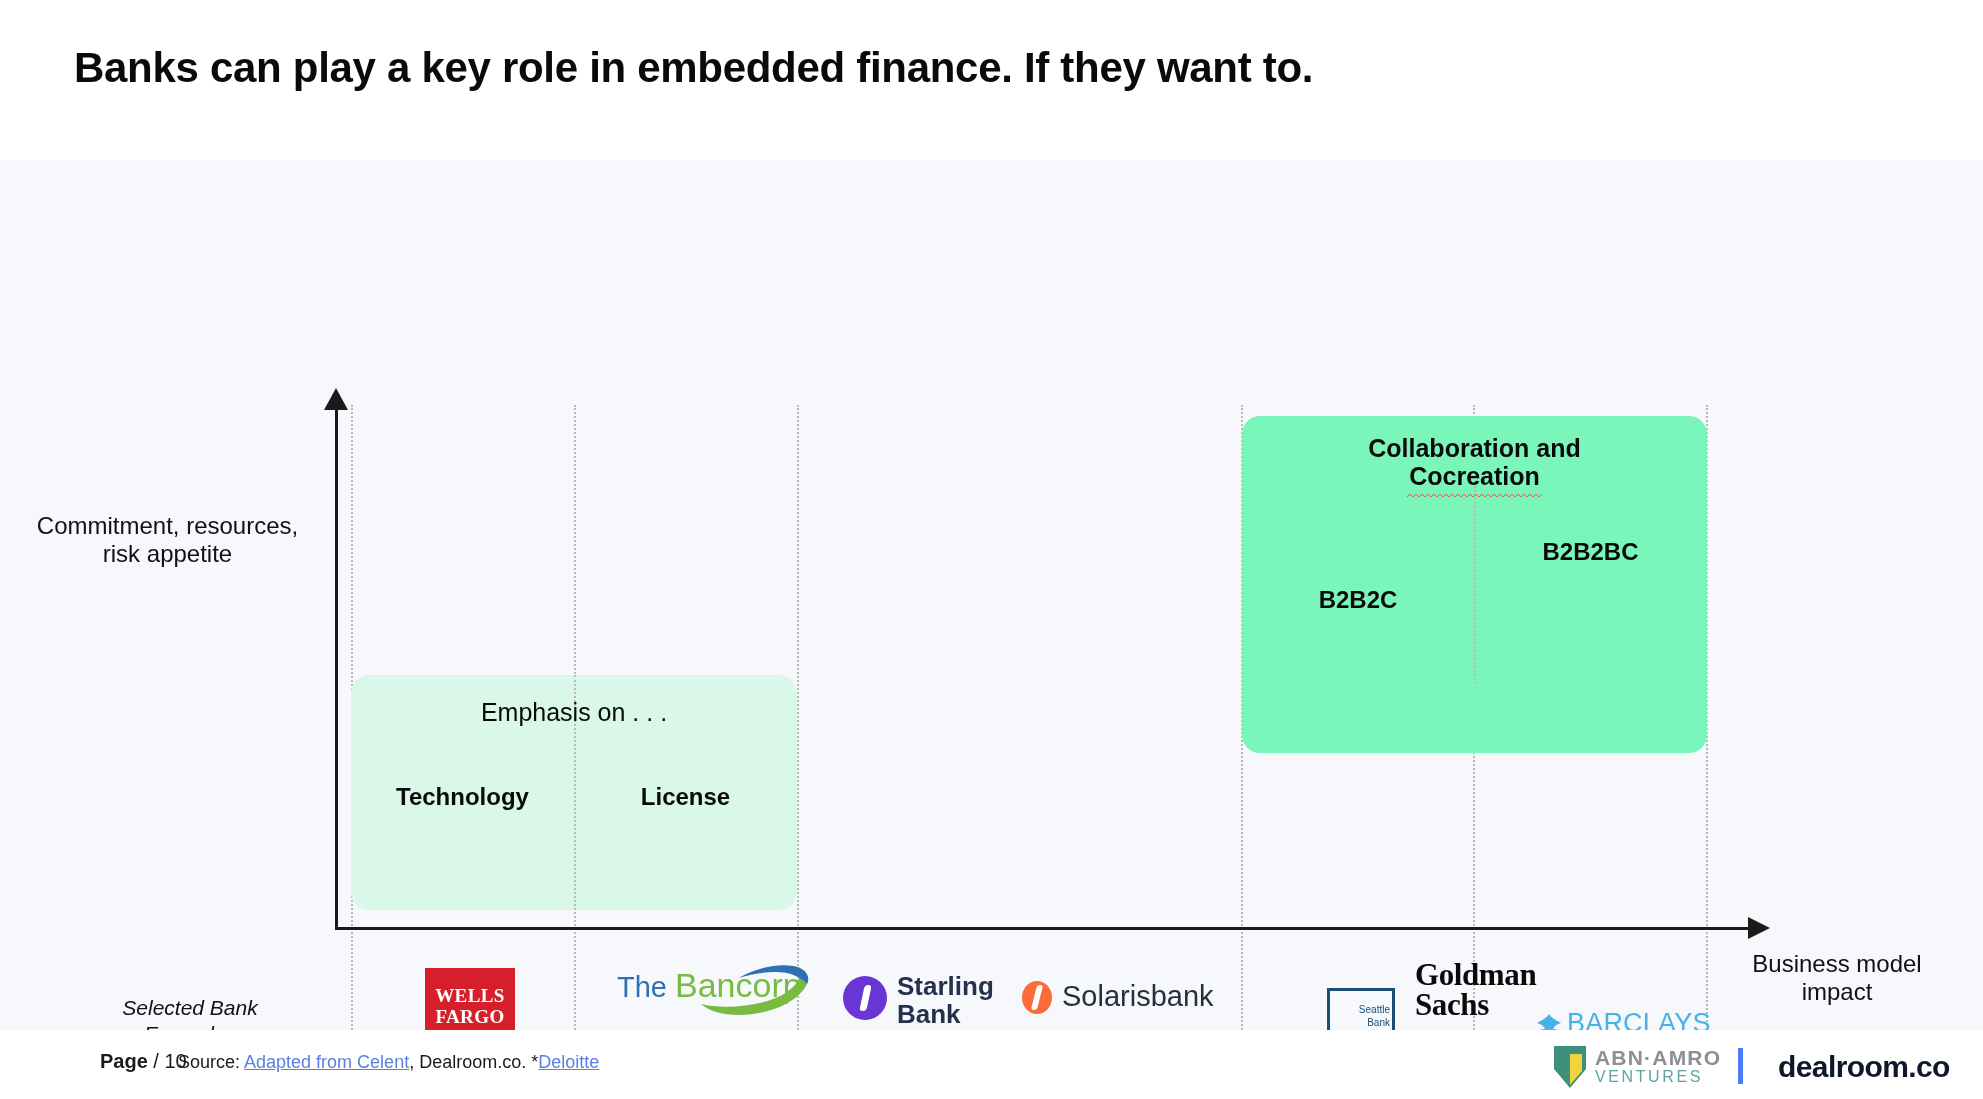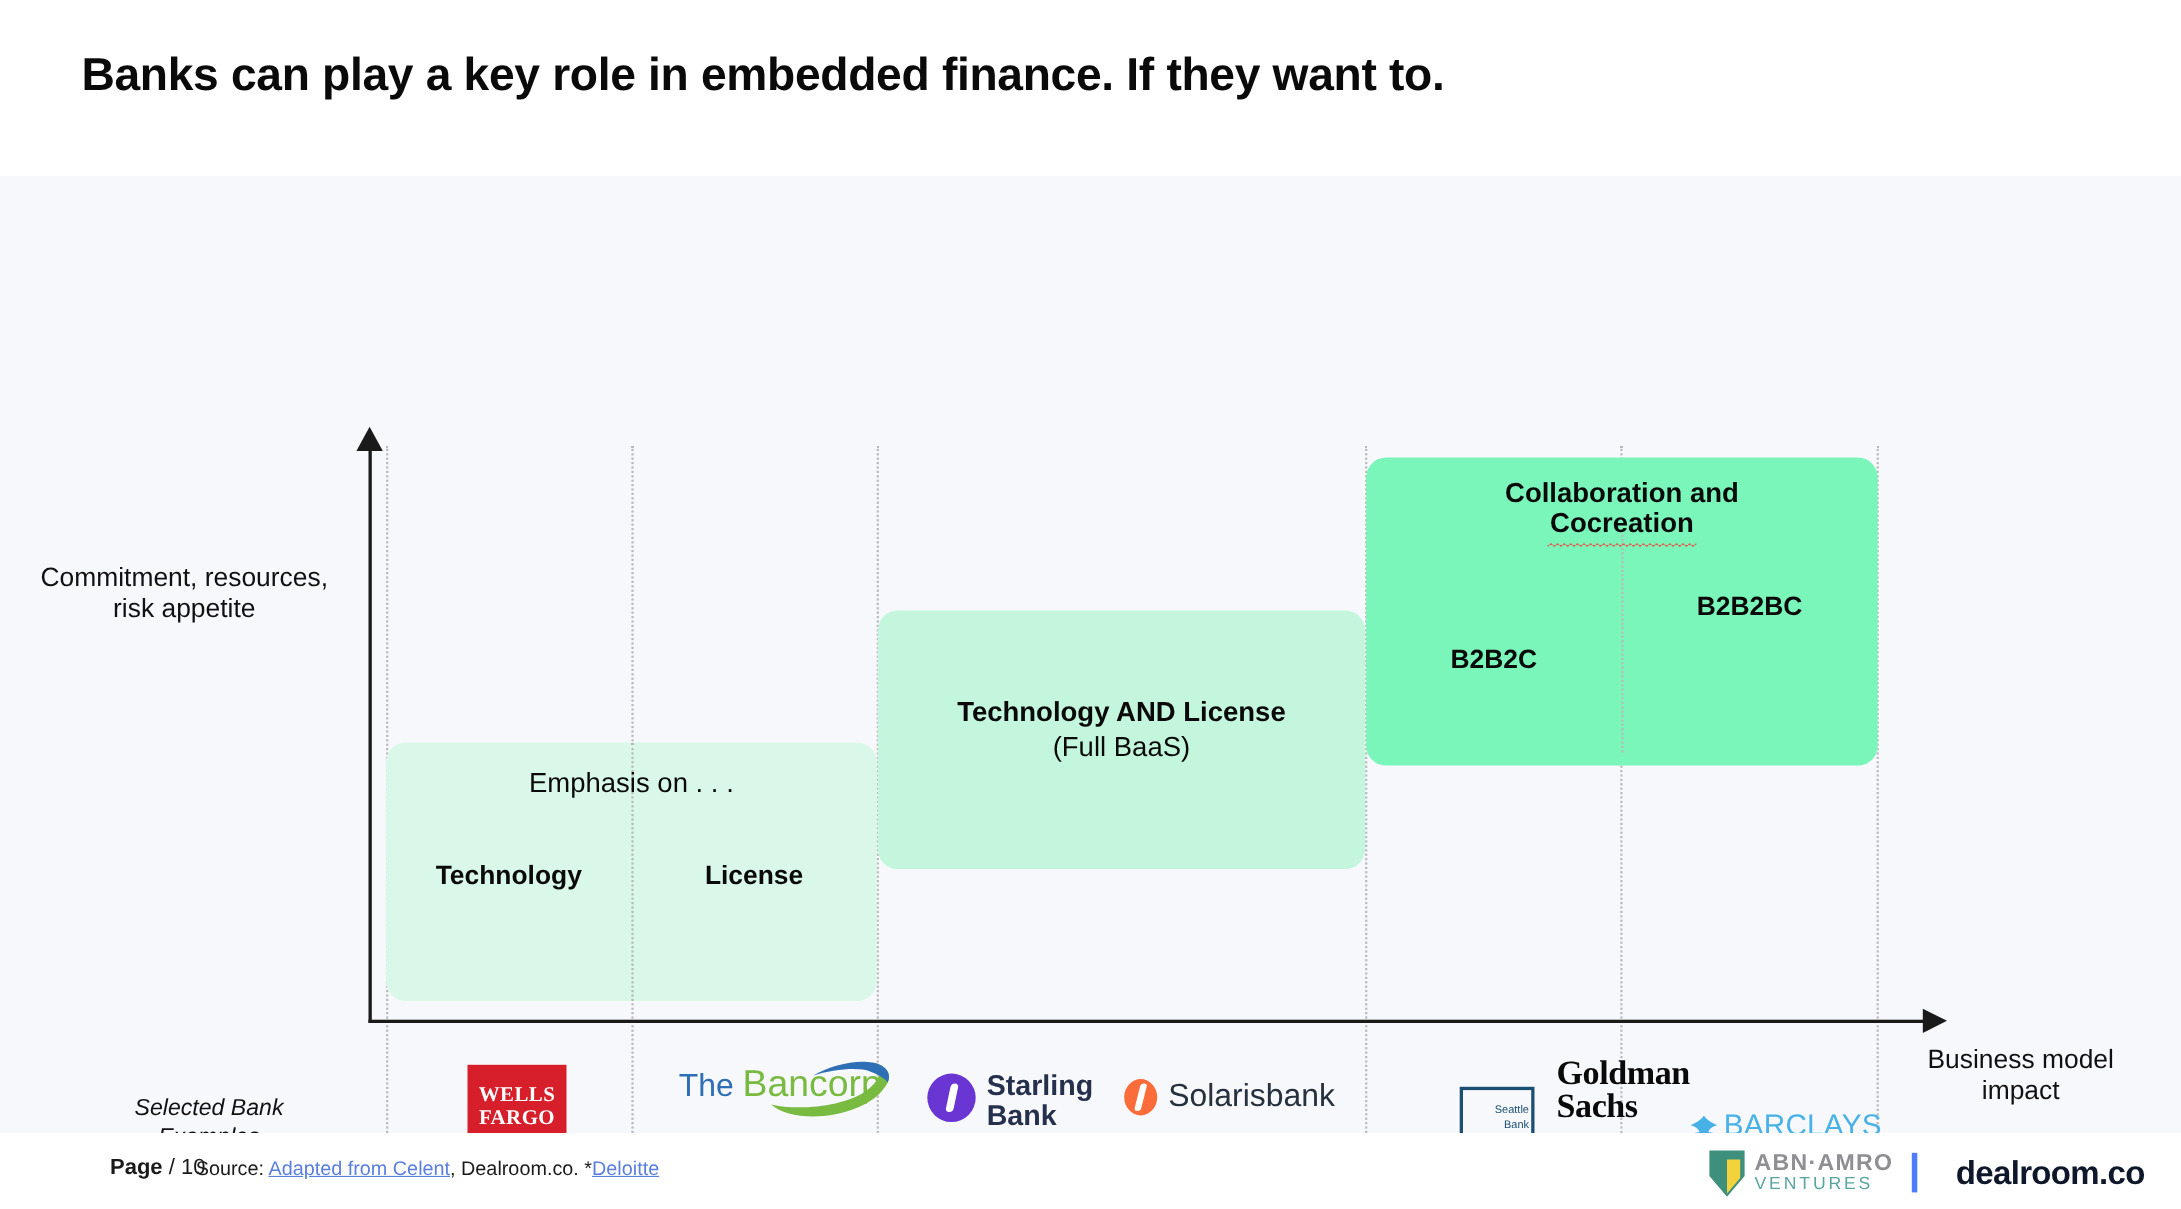--- a/index.html
+++ b/index.html
@@ -54,21 +54,21 @@
   
   .gridline {
     position: absolute; top: 245px; width: 0;
     border-left: 2px dotted #b9b9b9; height: 700px;
   }
 
   
   .stair { position: absolute; border-radius: 18px; }
   #box1 { left: 351px; top: 515px; width: 446px; height: 235px; background: #d9f8e9; padding-left: 20px; }
   #box2 { left: 798px; top: 395px; width: 443px; height: 235px; background: #c4f6dd; }
-  #box3 { left: 1242px; top: 256px; width: 465px; height: 280px; background: #7bf6bb; }
+  #box3 { left: 1242px; top: 256px; width: 465px; height: 337px; background: #7bf6bb; }
 
   .box-heading {
     position: absolute; left: 0; width: 100%;
     text-align: center; font-size: 25px; line-height: 1.12; color: #0a0a0a;
   }
   .box-heading.reg { font-weight: 400; }
   .box-heading.bold { font-weight: 700; }
   .box-sub { font-weight: 400; font-size: 25px; }
 
   .seg-label {
@@ -273,24 +273,20 @@
       <div>impact</div>
     </div>
 
     <div class="stair" id="box1">
       <div class="box-split" style="left:223px; top:0px; height:235px;"></div>
       <div class="box-heading reg" style="top:23px;">Emphasis on . . .</div>
       <div class="seg-label" style="left:0px; top:108px; width:223px;">Technology</div>
       <div class="seg-label" style="left:223px; top:108px; width:223px;">License</div>
     </div>
 
-    <div class="stair" id="box2">
-      <div class="box-heading bold" style="top:78px;">Technology AND License</div>
-      <div class="box-heading reg box-sub" style="top:110px;">(Full BaaS)</div>
-    </div>
 
     <div class="stair" id="box3">
       <div class="box-split" style="left:232px; top:70px; height:198px;"></div>
       <div class="box-heading bold" style="top:18px;">Collaboration and</div>
       <div class="box-heading bold" style="top:46px;">Cocreation</div>
       <div class="squiggle" style="left:165px; top:76px;"></div>
       <div class="seg-label" style="left:0px; top:122px; width:232px;margin-top:48px;">B2B2C</div>
       <div class="seg-label" style="left:232px; top:122px; width:233px;">B2B2BC</div>
     </div>
 

